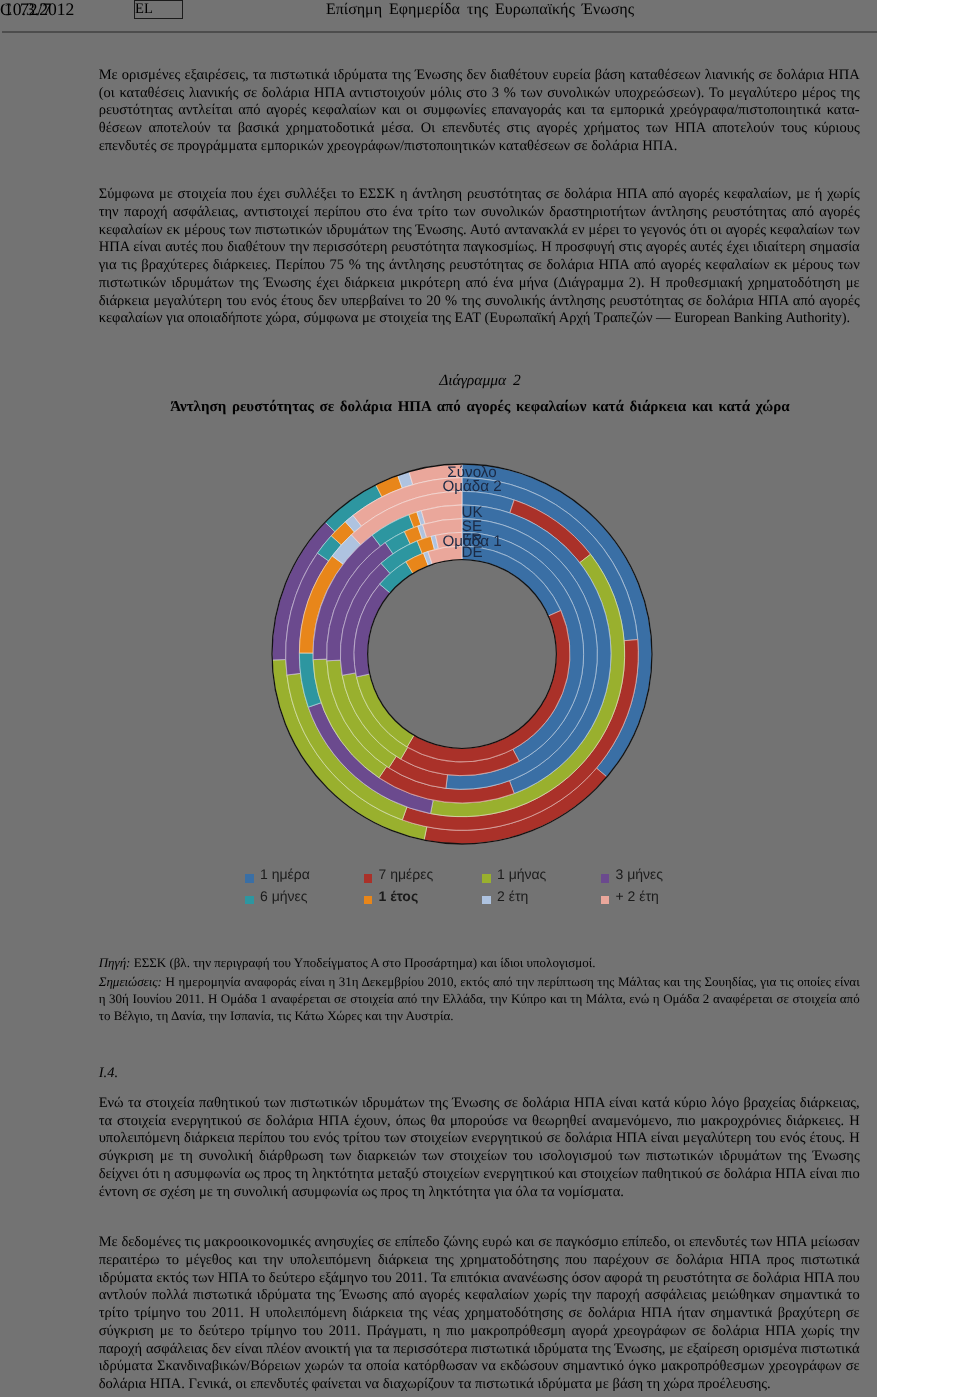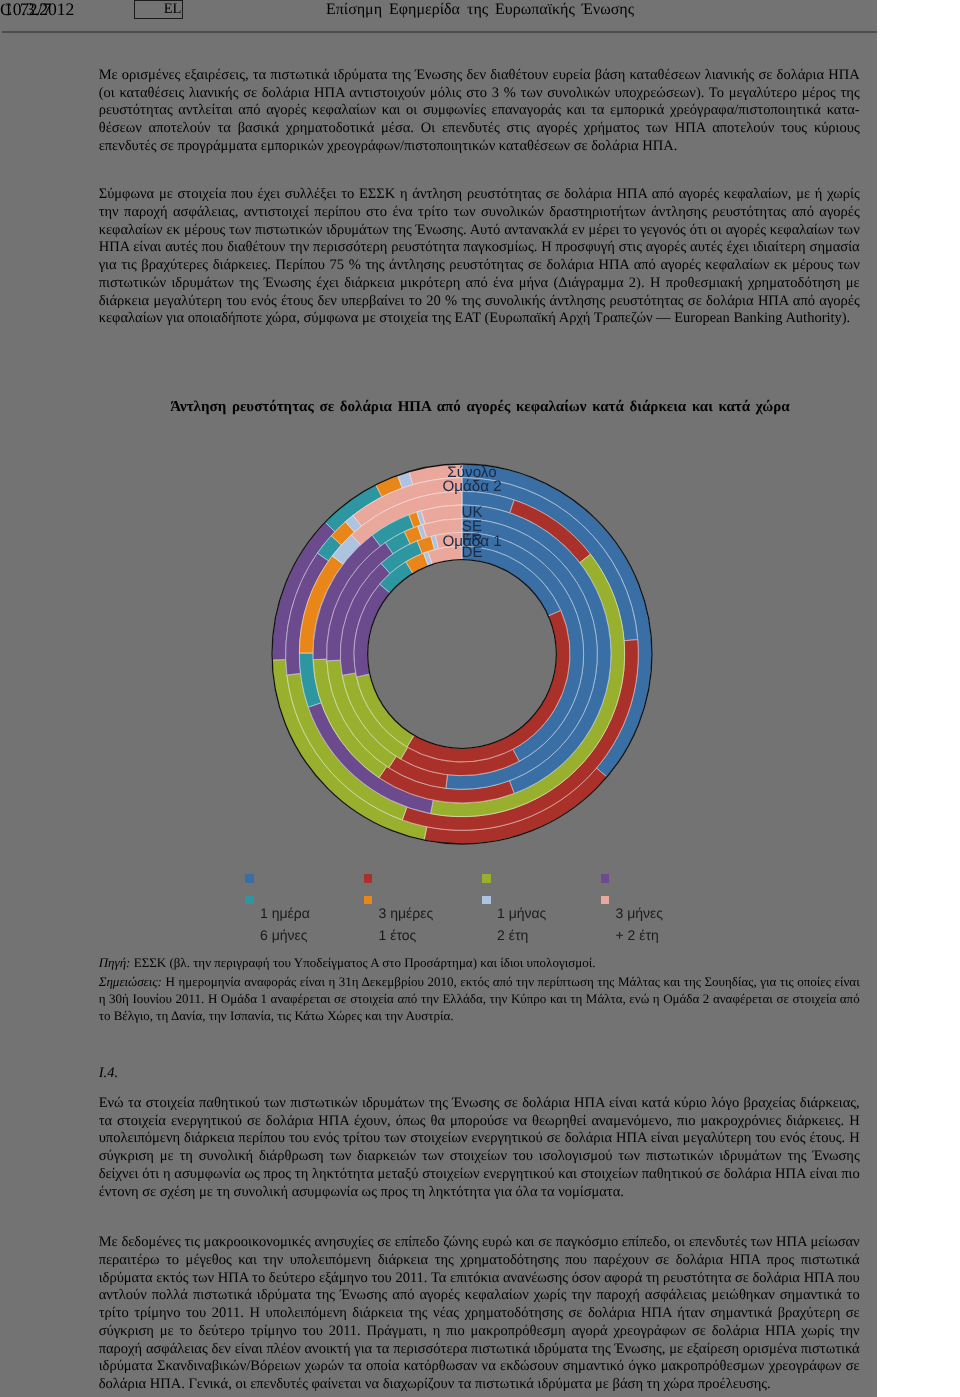--- a/index.html
+++ b/index.html
@@ -3,21 +3,21 @@
 <meta charset="utf-8">
 <style>
   html,body{margin:0;padding:0;background:#fff;}
   body{width:960px;height:1397px;font-family:"Liberation Serif",serif;color:#000;
        -webkit-font-smoothing:antialiased;text-rendering:geometricPrecision;}
   .page{position:relative;width:877px;height:1397px;overflow:hidden;background:#737373;}
 
   
   .hdr-date{position:absolute;left:4px;top:0.8px;font-size:17.6px;line-height:17px;}
   .hdr-lang{position:absolute;left:134px;top:0.3px;width:48.5px;height:19.2px;
-            border:1.3px solid #1a1a1a;box-sizing:border-box;text-align:right;
+            border:1.3px solid #1a1a1a;box-sizing:border-box;text-align:left;
             font-size:14.6px;line-height:17.6px;}
   .hdr-title{position:absolute;left:0;top:0.8px;width:960px;text-align:center;
              font-size:16px;word-spacing:3px;line-height:17px;}
   .hdr-page{position:absolute;left:0;top:0.8px;width:955.4px;
             font-size:17.5px;word-spacing:4px;line-height:17px;}
   .rule{position:absolute;left:2px;top:30.6px;width:955px;height:2.1px;background:#4d4d4d;}
 
   
   .para{position:absolute;text-align:justify;font-size:14.5px;line-height:17.75px;
         width:761px;left:98.7px;}
@@ -27,21 +27,21 @@
           word-spacing:3px;line-height:16px;}
   .figtitle{position:absolute;width:960px;text-align:center;font-weight:bold;font-size:15px;
             word-spacing:2px;line-height:16px;}
   .chart{position:absolute;}
   .ringlabel{position:absolute;font-family:"Liberation Sans",sans-serif;color:#1b2a45;
              font-size:15.2px;white-space:nowrap;text-align:center;line-height:15px;}
 
   .legend{position:absolute;font-family:"Liberation Sans",sans-serif;font-size:14px;color:#1a1a1a;}
   .leg-item{position:absolute;white-space:nowrap;}
   .leg-sw{position:absolute;width:8.5px;height:8.5px;}
-  .leg-tx{position:absolute;margin-top:39px;}
+  .leg-tx{position:absolute;}
 
   .note{position:absolute;font-size:13px;line-height:17.3px;width:761px;left:98.7px;
         text-align:justify;}
   .note i{font-style:italic;}
 
   .secnum{position:absolute;left:98.7px;font-size:14.5px;font-style:italic;line-height:17.75px;}
   .sechead{position:absolute;left:126.9px;font-weight:bold;font-style:italic;font-size:14.5px;
            word-spacing:1.2px;line-height:17.75px;}
 </style>
 </head>
@@ -53,20 +53,21 @@
     <div class="hdr-date">10.3.2012</div>
     <div class="hdr-lang">EL</div>
     <div class="hdr-title">Επίσημη Εφημερίδα της Ευρωπαϊκής Ένωσης</div>
     <div class="hdr-page">C 72/7</div>
     <div class="rule"></div>
   </div>
 
   <div class="para j" style="top:66.8px">Με ορισμένες εξαιρέσεις, τα πιστωτικά ιδρύματα της Ένωσης δεν διαθέτουν ευρεία βάση καταθέσεων λιανικής σε δολάρια ΗΠΑ (οι καταθέσεις λιανικής σε δολάρια ΗΠΑ αντιστοιχούν μόλις στο 3 % των συνολικών υποχρεώσεων). Το μεγαλύτερο μέρος της ρευστότητας αντλείται από αγορές κεφαλαίων και οι συμφωνίες επαναγοράς και τα εμπορικά χρεόγραφα/πιστοποιητικά κατα­θέσεων αποτελούν τα βασικά χρηματοδοτικά μέσα. Οι επενδυτές στις αγορές χρήματος των ΗΠΑ αποτελούν τους κύριους επενδυτές σε προγράμματα εμπορικών χρεογράφων/πιστοποιητικών καταθέσεων σε δολάρια ΗΠΑ.</div>
   <div class="para j" style="top:186px">Σύμφωνα με στοιχεία που έχει συλλέξει το ΕΣΣΚ η άντληση ρευστότητας σε δολάρια ΗΠΑ από αγορές κεφαλαίων, με ή χωρίς την παροχή ασφάλειας, αντιστοιχεί περίπου στο ένα τρίτο των συνολικών δραστηριοτήτων άντλησης ρευστότητας από αγορές κεφαλαίων εκ μέρους των πιστωτικών ιδρυμάτων της Ένωσης. Αυτό αντανακλά εν μέρει το γεγονός ότι οι αγορές κεφαλαίων των ΗΠΑ είναι αυτές που διαθέτουν την περισσότερη ρευστότητα παγκοσμίως. Η προσφυγή στις αγορές αυτές έχει ιδιαίτερη σημασία για τις βραχύτερες διάρκειες. Περίπου 75 % της άντλησης ρευστότητας σε δολάρια ΗΠΑ από αγορές κεφαλαίων εκ μέρους των πιστωτικών ιδρυμάτων της Ένωσης έχει διάρκεια μικρότερη από ένα μήνα (Διάγραμμα 2). Η προθεσμιακή χρηματοδότηση με διάρκεια μεγαλύτερη του ενός έτους δεν υπερβαίνει το 20 % της συνολικής άντλησης ρευστότητας σε δολάρια ΗΠΑ από αγορές κεφαλαίων για οποιαδήποτε χώρα, σύμφωνα με στοιχεία της ΕΑΤ (Ευρωπαϊκή Αρχή Τραπεζών — European Banking Authority).</div>
 
+  <div class="fignum" style="top:372.5px">Διάγραμμα 2</div>
   <div class="figtitle" style="top:399px">Άντληση ρευστότητας σε δολάρια ΗΠΑ από αγορές κεφαλαίων κατά διάρκεια και κατά χώρα</div>
 
   <div class="chart" style="left:262.1px;top:453.6px;width:400px;height:400px;">
     <svg id="donut" width="400" height="400" viewBox="0 0 400 400">
         <g>
           <path d="M200.00,10.00 A190,190 0 0 1 344.86,322.94 L334.44,314.09 A176.32857142857142,176.32857142857142 0 0 0 200.00,23.67 Z" fill="#3a6fa5" stroke="rgb(180,200,221)" stroke-width="0.75"></path>
           <path d="M344.86,322.94 A190,190 0 0 1 162.06,386.17 L164.79,372.78 A176.32857142857142,176.32857142857142 0 0 0 334.44,314.09 Z" fill="#aa3129" stroke="rgb(223,177,174)" stroke-width="0.75"></path>
           <path d="M162.06,386.17 A190,190 0 0 1 10.09,205.97 L23.76,205.54 A176.32857142857142,176.32857142857142 0 0 0 164.79,372.78 Z" fill="#99b02e" stroke="rgb(216,225,176)" stroke-width="0.75"></path>
           <path d="M10.09,205.97 A190,190 0 0 1 63.14,68.21 L72.99,77.69 A176.32857142857142,176.32857142857142 0 0 0 23.76,205.54 Z" fill="#6b4a8e" stroke="rgb(199,186,212)" stroke-width="0.75"></path>
           <path d="M63.14,68.21 A190,190 0 0 1 113.74,30.71 L119.95,42.89 A176.32857142857142,176.32857142857142 0 0 0 72.99,77.69 Z" fill="#2d96a0" stroke="rgb(175,215,219)" stroke-width="0.75"></path>
@@ -137,37 +138,37 @@
       <div class="ringlabel" style="left: 272px; top: 545.3px; width: 400px;">DE</div>
     </div>
 
   <div class="legend" id="legend" style="left:245px;top:866px;width:470px;height:40px;">
       <div class="leg-item" style="left: 0px; top: 0px;">
         <span class="leg-sw" style="background: rgb(58, 111, 165); left: 0px; top: 8px;"></span>
         <span class="leg-tx" style="left: 15px; top: 0px;">1 ημέρα</span>
       </div>
       <div class="leg-item" style="left: 118.5px; top: 0px;">
         <span class="leg-sw" style="background: rgb(170, 49, 41); left: 0px; top: 8px;"></span>
-        <span class="leg-tx" style="left: 15px; top: 0px;">3 ημέρες</span>
+        <span class="leg-tx" style="left: 15px; top: 0px;">7 ημέρες</span>
       </div>
       <div class="leg-item" style="left: 237px; top: 0px;">
         <span class="leg-sw" style="background: rgb(153, 176, 46); left: 0px; top: 8px;"></span>
         <span class="leg-tx" style="left: 15px; top: 0px;">1 μήνας</span>
       </div>
       <div class="leg-item" style="left: 355.5px; top: 0px;">
         <span class="leg-sw" style="background: rgb(107, 74, 142); left: 0px; top: 8px;"></span>
         <span class="leg-tx" style="left: 15px; top: 0px;">3 μήνες</span>
       </div>
       <div class="leg-item" style="left: 0px; top: 21.5px;">
         <span class="leg-sw" style="background: rgb(45, 150, 160); left: 0px; top: 8px;"></span>
         <span class="leg-tx" style="left: 15px; top: 0px;">6 μήνες</span>
       </div>
       <div class="leg-item" style="left: 118.5px; top: 21.5px;">
         <span class="leg-sw" style="background: rgb(232, 134, 26); left: 0px; top: 8px;"></span>
-        <span class="leg-tx" style="left: 15px; top: 0px;">1 έτος</span>
+        <span class="leg-tx" style="left: 15px; top: 0px; font-weight: bold;">1 έτος</span>
       </div>
       <div class="leg-item" style="left: 237px; top: 21.5px;">
         <span class="leg-sw" style="background: rgb(174, 195, 224); left: 0px; top: 8px;"></span>
         <span class="leg-tx" style="left: 15px; top: 0px;">2 έτη</span>
       </div>
       <div class="leg-item" style="left: 355.5px; top: 21.5px;">
         <span class="leg-sw" style="background: rgb(234, 167, 155); left: 0px; top: 8px;"></span>
         <span class="leg-tx" style="left: 15px; top: 0px;">+ 2 έτη</span>
       </div>
     </div>

